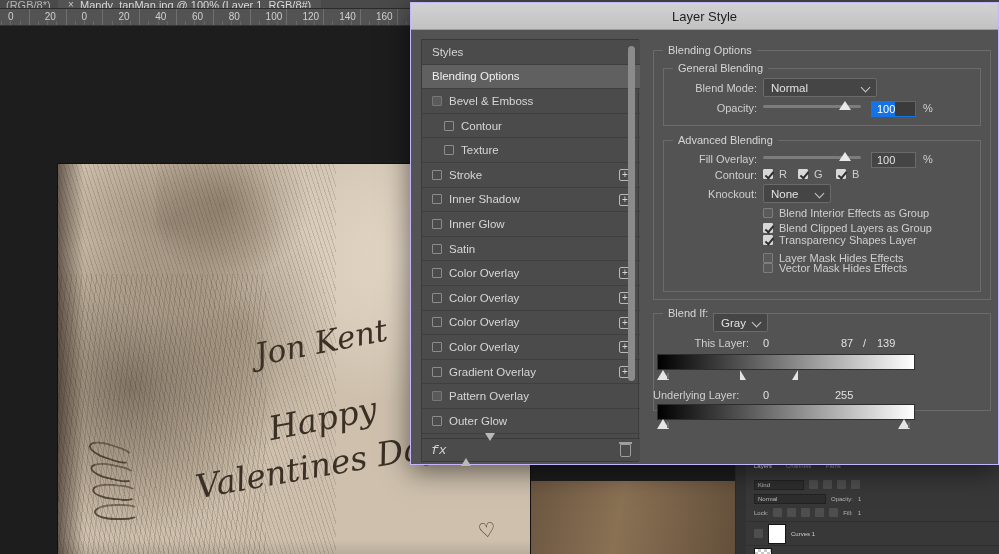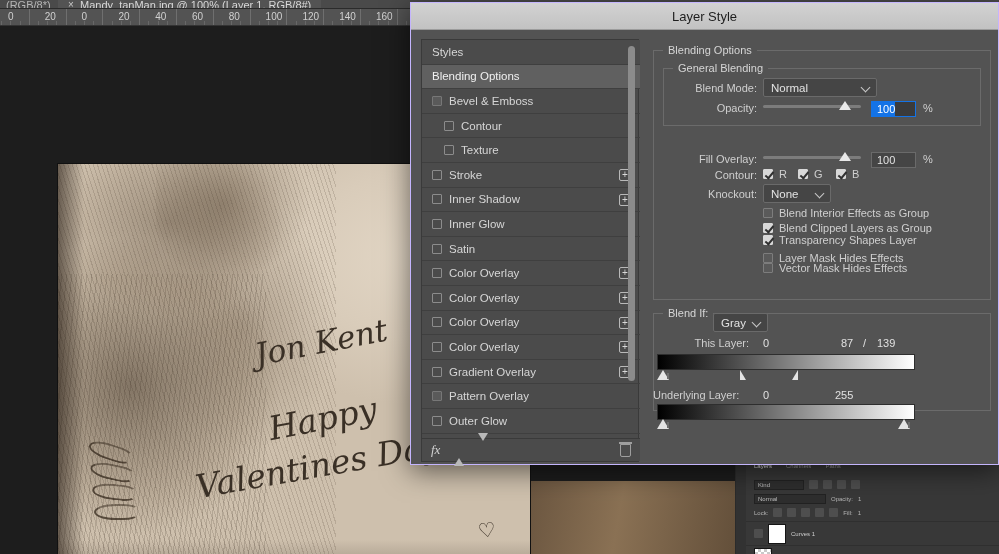--- a/index.html
+++ b/index.html
@@ -114,21 +114,21 @@
   .plus{ position:absolute; right:9px; top:6px; width:12px; height:12px;
     border:1px solid #b9b9b9; color:#d8d8d8; font-size:10px; line-height:10px;
     text-align:center; border-radius:2px; }
   #sbar{ position:absolute; right:3px; top:4px; width:7px; height:392px; }
   #sbarThumb{ position:absolute; left:0; top:2px; width:7px; height:335px;
     background:#8b8b8b; border-radius:4px; }
   #sfoot{ position:absolute; left:0; bottom:0; width:218px; height:23px;
     background:#4b4b4b; border-top:1px solid #3a3a3a; display:flex;
     align-items:center; gap:14px; padding:0 9px; }
   .fxb{ color:#d2d2d2; font-size:13px; font-style:italic;
-    font-family:Liberation Serif, serif; }
+    font-family:Liberation Mono, monospace; }
   .arrow{ width:0;height:0; }
   .arrow.up{ border-left:5px solid transparent;border-right:5px solid transparent;
     border-bottom:8px solid #b9b9b9; }
   .arrow.dn{ border-left:5px solid transparent;border-right:5px solid transparent;
     border-top:8px solid #b9b9b9; }
   .arrowstem{ width:4px;height:5px;background:#b9b9b9;margin:0 auto; }
   .trash{ margin-left:auto; width:11px; height:13px; border:1px solid #9e9e9e;
     border-radius:0 0 2px 2px; position:relative; }
   .trash:before{ content:""; position:absolute; left:-2px; top:-3px; width:13px;
     height:2px; background:#9e9e9e; }
@@ -425,20 +425,23 @@
 
         <span class="lab" style="left:14px; top:70px; width:92px;">Opacity:</span>
         <div class="slidertrack" style="left:112px; top:73px; width:98px;"></div>
         <div class="sliderknob" style="left:188px; top:69px;"></div>
         <div class="numfld focus" style="left:220px; top:69px; width:45px;">
           <span>100</span>
           <span class="gap"></span>
         </div>
         <span class="pct" style="left:272px; top:70px;">%</span>
 
+        <div class="grp" style="left:12px; top:108px; width:318px; height:152px;">
+          <span class="cap">Advanced Blending</span>
+        </div>
 
         <span class="lab" style="left:14px; top:121px; width:92px;">Fill Overlay:</span>
         <div class="slidertrack" style="left:112px; top:124px; width:98px;"></div>
         <div class="sliderknob" style="left:188px; top:120px;"></div>
         <div class="numfld" style="left:220px; top:120px; width:45px;">
           <span>100</span>
         </div>
         <span class="pct" style="left:272px; top:121px;">%</span>
 
         <span class="lab" style="left:14px; top:137px; width:92px;">Contour:</span>

